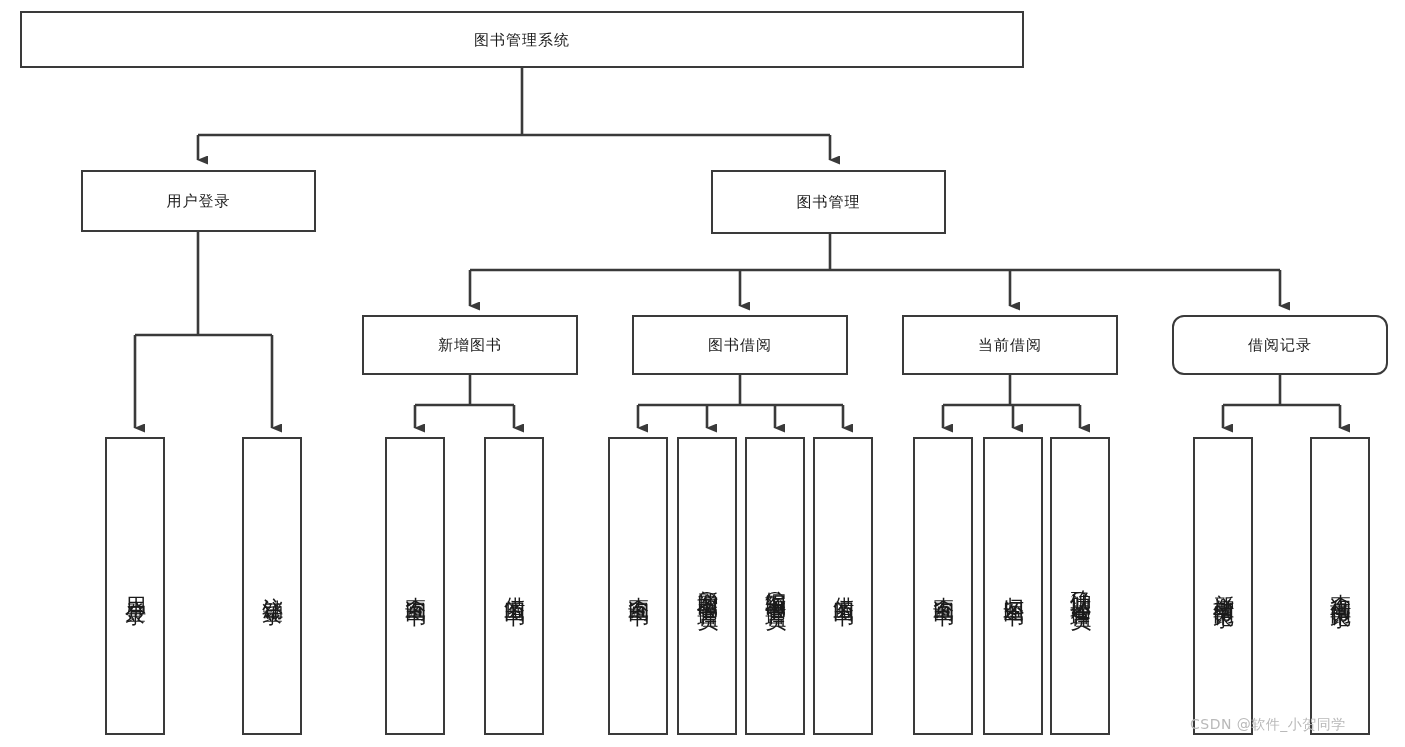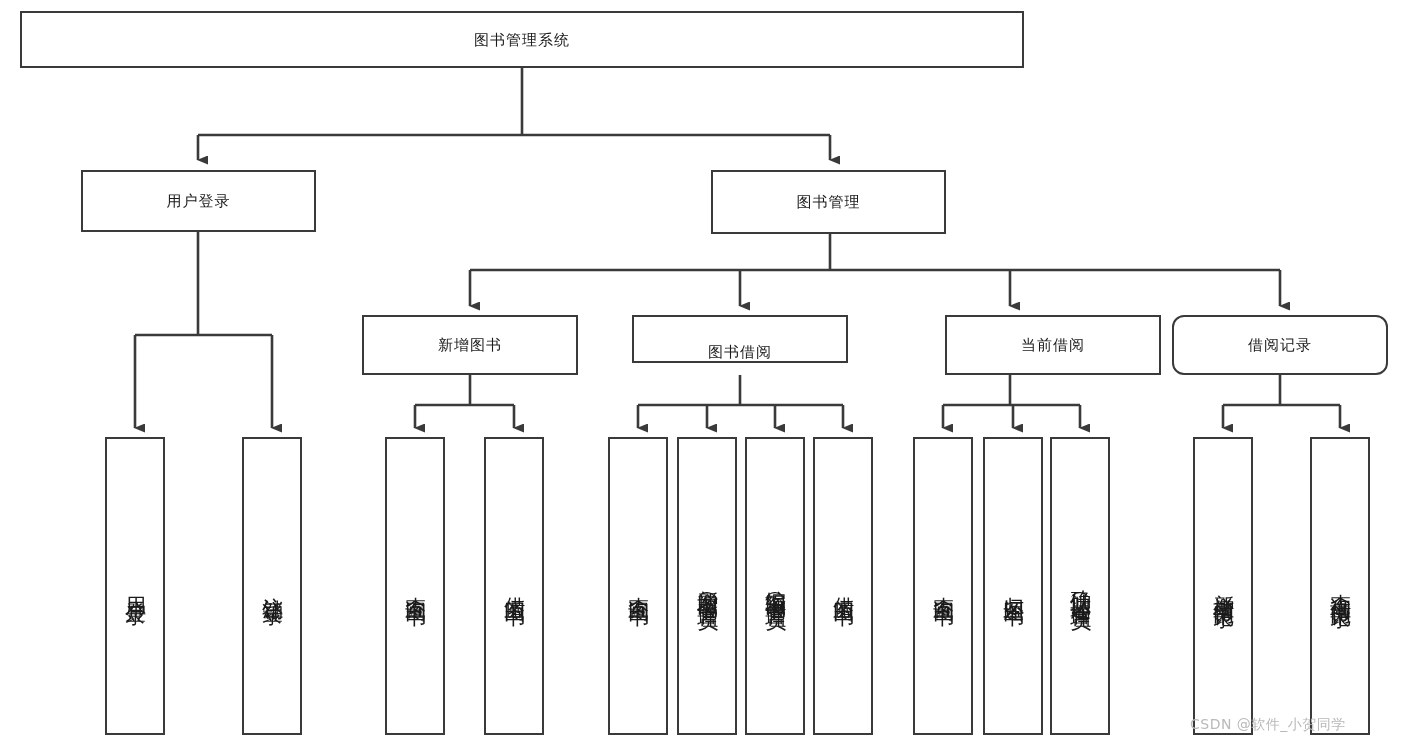--- a/index.html
+++ b/index.html
@@ -134,25 +134,25 @@
   </div>
 
   <div class="node h" id="n-book-manage" style="left:711px; top:170px; width:235px; height:64px;">
     <span>图书管理</span>
   </div>
 
   <div class="node h" id="n-new-book-rec" style="left:362px; top:315px; width:216px; height:60px;">
     <span>新增图书</span>
   </div>
 
-  <div class="node h" id="n-book-borrow" style="left:632px; top:315px; width:216px; height:48px;align-items:flex-end;">
+  <div class="node h" id="n-book-borrow" style="left:632px; top:315px; width:216px; height:60px;">
     <span>图书借阅</span>
   </div>
 
-  <div class="node h" id="n-current-borrow" style="left:902px; top:315px; width:216px; height:60px;margin-left:43px;">
+  <div class="node h" id="n-current-borrow" style="left:902px; top:315px; width:216px; height:60px;">
     <span>当前借阅</span>
   </div>
 
   <div class="node h" id="n-borrow-record" style="left:1172px; top:315px; width:216px; height:60px;border-radius:12px;">
     <span>借阅记录</span>
   </div>
 
   <div class="node v" style="left:105px; top:437px; width:60px; height:298px;">
     <span class="vtxt">用户登录</span>
   </div>

